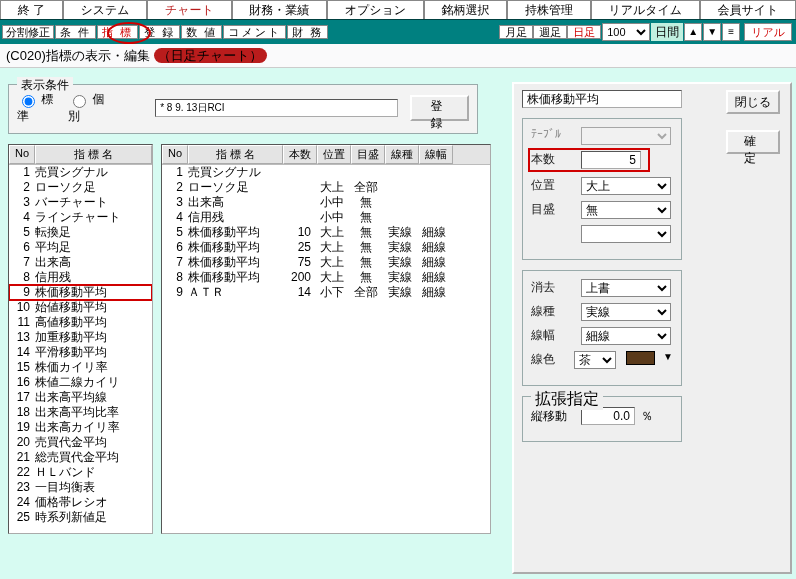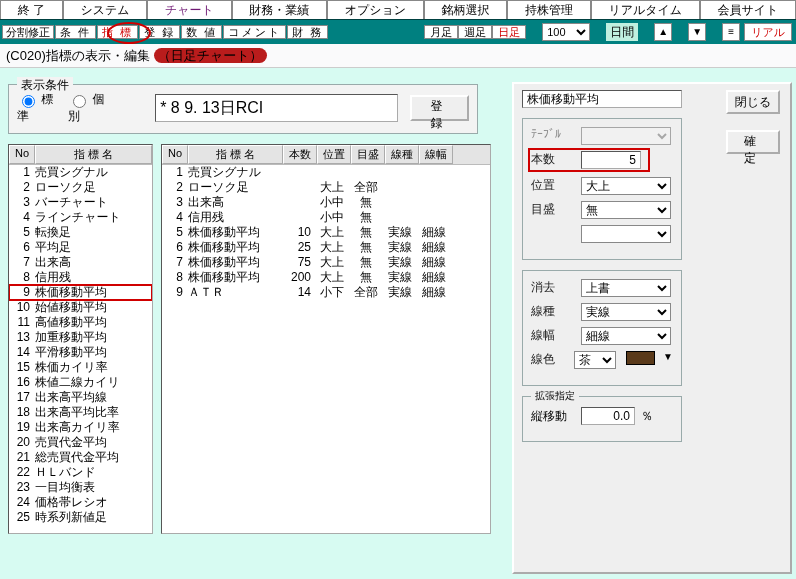--- a/index.html
+++ b/index.html
@@ -23,21 +23,21 @@
   .maintabs .tab {
     flex: 1 1 auto;
     background: #fff;
     border: 1px solid #888;
     border-bottom: none;
     text-align: center;
     line-height: 18px;
     font-size: 12px;
     cursor: pointer;
   }
-  .maintabs .tab.active { color: #701a75; }
+  .maintabs .tab.active { color: #b91c1c; }
   
   .toolbar {
     display: flex;
     align-items: center;
     background: #008080;
     height: 24px;
     padding-left: 2px;
   }
   .tbtn {
     background: #fff;
@@ -45,21 +45,21 @@
     font-size: 11px;
     padding: 0 4px;
     height: 18px;
     line-height: 16px;
     margin-right: 1px;
     cursor: pointer;
     letter-spacing: 2px;
   }
   .tbtn.narrow { letter-spacing: 0; padding: 0 3px; }
   .toolbar .spacer { flex: 1; }
-  .period-group { display: flex; align-items: center; gap: 16px; margin-right: 4px; }
+  .period-group { display: flex; align-items: center; gap: 1px; margin-right: 4px; }
   .period-btn {
     background: #fff; border: 1px solid #888; font-size: 11px; height: 18px; padding: 0 5px; line-height: 16px; cursor: pointer;
   }
   .period-btn.active { color: #d00000; }
   .period-num { background:#fff; border:1px solid #888; width:48px; height:18px; font-size:11px; }
   .unit-lbl { background:#c0f0e0; padding:0 4px; height:18px; line-height:18px; }
   .arrow-btn { background:#fff; border:1px solid #888; width:18px; height:18px; font-size:10px; line-height:16px; text-align:center; cursor:pointer;}
   .realbtn { background:#fff; border:1px solid #888; color:#d00000; font-size:11px; height:18px; padding:0 6px; line-height:16px; margin-right:4px; cursor:pointer;}
   
   .subtitle {
@@ -79,21 +79,21 @@
   }
   .fieldset {
     border:1px solid #9aa; background:#f3f3f3; padding:6px 8px 8px 8px; position:relative;
   }
   .fieldset .legend {
     position:absolute; top:-8px; left:8px; background:#f3f3f3; padding:0 4px; font-size:12px;
   }
   .conds { width:470px; margin-bottom:10px; margin-top:8px; }
   .conds-row { display:flex; align-items:center; gap:6px; }
   .conds-row input[type=radio]{ vertical-align:middle; }
-  .conds-row .txt { background:#fff; border:1px inset #aaa; width:260px; height:28px; font-size:16px; padding:0 4px;margin-left:36px;}
+  .conds-row .txt { background:#fff; border:1px inset #aaa; width:260px; height:18px; font-size:10px; padding:0 4px;margin-left:36px;}
   .tokubtn { background:#efefef; border:2px outset #fff; width:62px; height:26px; font-size:12px; letter-spacing:6px; cursor:pointer;}
   
   .lists { display:flex; gap:8px; }
   .listbox {
     background:#fff; border:1px inset #aaa; font-size:12px;
     overflow-y:scroll;
   }
   .left-list { width:145px; height:390px; }
   .right-list { width:330px; height:390px; }
   .list-header { display:flex; background:#e4e4e4; border-bottom:1px solid #bbb; font-size:11px; }
@@ -124,21 +124,21 @@
   .ok-btn { position:absolute; right:10px; top:46px; background:#efefef; border:2px outset #fff; width:54px; height:24px; font-size:12px; letter-spacing:6px; cursor:pointer;font-family:Liberation Serif, serif;}
   .param-box { border:1px solid #9aa; margin-top:10px; padding:8px 8px 10px 8px; width:160px;}
   .param-row { display:flex; align-items:flex-start; margin-bottom:6px; gap:6px;}
   .param-row label{ width:44px; font-size:12px; color:#222;}
   .param-row label.dis{ color:#8a8a8a;}
   .param-row .numin { background:#fff; border:1px inset #aaa; width:60px; height:18px; font-size:12px; text-align:right; padding-right:4px;}
   .param-row select { background:#fff; border:1px solid #888; width:90px; height:18px; font-size:12px;}
   .param-row select.dis { color:#8a8a8a; background:#f3f3f3;}
   .param-row .swatch { width:34px; height:14px; background:#5a3a1a; border:1px solid #000; margin-left:4px;}
   .ext-box { border:1px solid #9aa; margin-top:10px; padding:10px 8px 10px 8px; width:160px; position:relative;}
-  .ext-box .lg{ position:absolute; top:-8px; left:8px; background:#efefef; padding:0 4px; font-size:10px;}
+  .ext-box .lg{ position:absolute; top:-8px; left:8px; background:#efefef; padding:0 4px; font-size:16px;}
   .ext-row{display:flex; align-items:center; gap:6px; margin-bottom:6px;}
   .ext-row label{width:44px;}
   .ext-row .numin{background:#fff; border:1px inset #aaa; width:54px; height:18px; font-size:12px; text-align:right; padding-right:4px;}
 </style>
 </head>
 <body>
 
 <div class="ellipse" style="left:107px; top:22px; width:44px; height:22px;"></div>
 <div class="ellipse" style="left:712px; top:183px; width:62px; height:30px;"></div>
 

